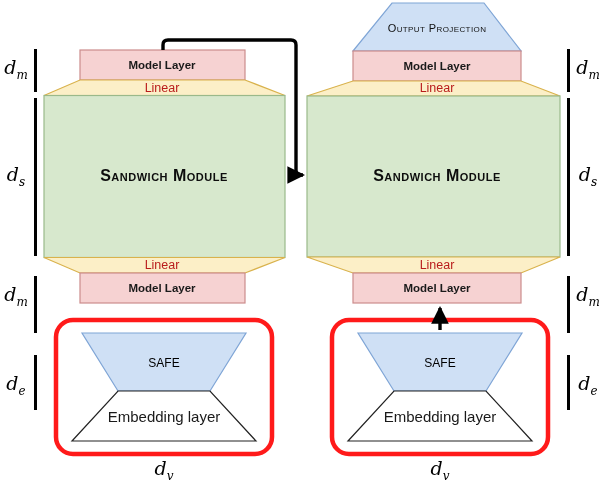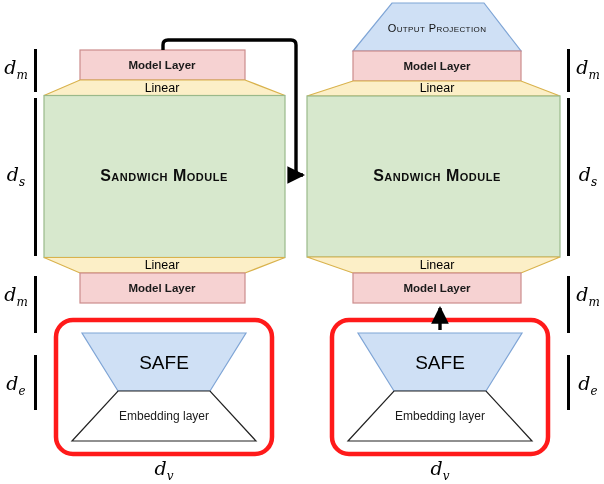--- a/index.html
+++ b/index.html
@@ -7,27 +7,27 @@
   #stage{position:relative;width:604px;height:484px;background:#fff;}
   #stage svg{position:absolute;left:0;top:0;}
   .txt{position:absolute;white-space:nowrap;color:#000;}
 
   
   .dim{font-family:"DejaVu Serif",serif;font-style:italic;font-size:19px;letter-spacing:0px;}
   .dim sub{font-size:12px;font-style:italic;}
 
   
   .lbl-model{font-family:"Liberation Sans",sans-serif;font-size:11.5px;font-weight:700;color:#1a1a1a;text-align:center;}
-  .lbl-linear{font-family:"Liberation Sans",sans-serif;font-size:12.5px;font-weight:400;color:#000000;}
+  .lbl-linear{font-family:"Liberation Sans",sans-serif;font-size:12.5px;font-weight:400;color:#b91c1c;}
   .lbl-sandwich{font-family:"Liberation Sans",sans-serif;font-size:16px;font-weight:700;color:#0d0d0d;
                 font-variant:small-caps;letter-spacing:0.5px;}
   .lbl-outproj{font-family:"Liberation Sans",sans-serif;font-size:11px;font-weight:400;color:#111;
                font-variant:small-caps;letter-spacing:0.4px;}
-  .lbl-safe{font-family:"Liberation Sans",sans-serif;font-size:19px;font-weight:400;color:#000;}
-  .lbl-embed{font-family:"Liberation Sans",sans-serif;font-size:12px;font-weight:400;color:#1a1a1a;}
+  .lbl-safe{font-family:"Liberation Sans",sans-serif;font-size:12px;font-weight:400;color:#000;}
+  .lbl-embed{font-family:"Liberation Sans",sans-serif;font-size:15px;font-weight:400;color:#1a1a1a;}
   .ctr{transform:translate(-50%,-50%);}
 </style>
 </head>
 <body>
 
 <div id="stage">
 
   <svg width="604" height="484" viewBox="0 0 604 484">
 
     <rect x="80" y="50" width="165" height="30" fill="#f6d2d2" stroke="#cc8c8c" stroke-width="1.2"></rect>

